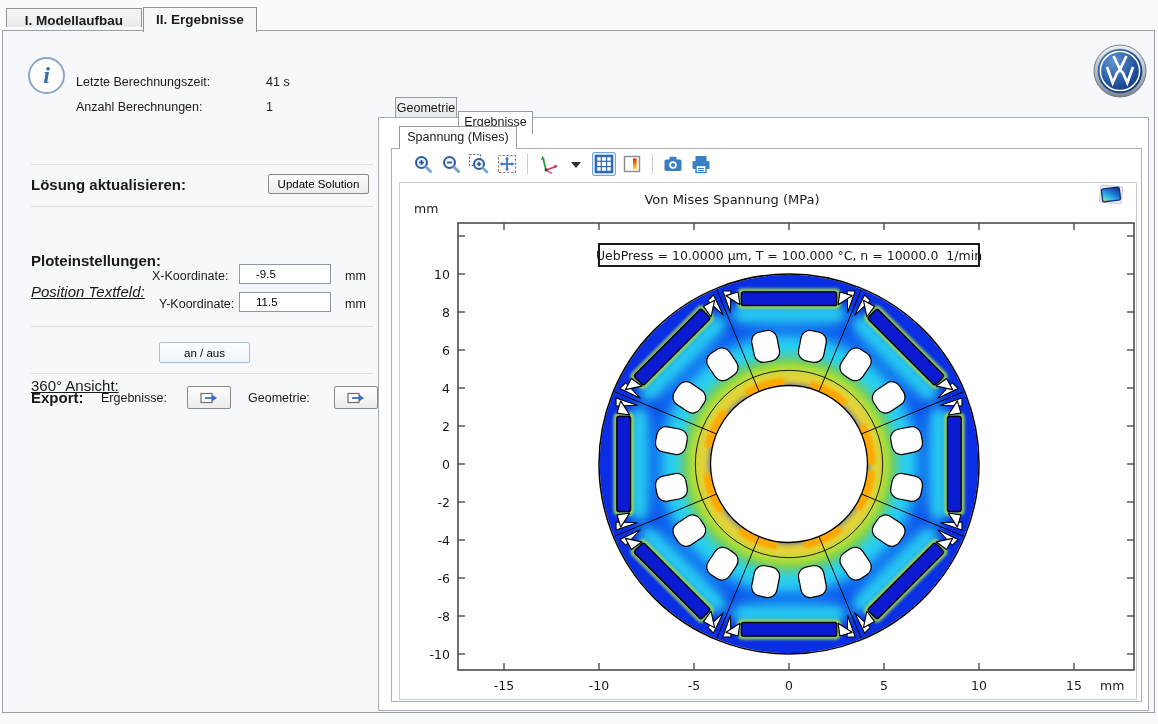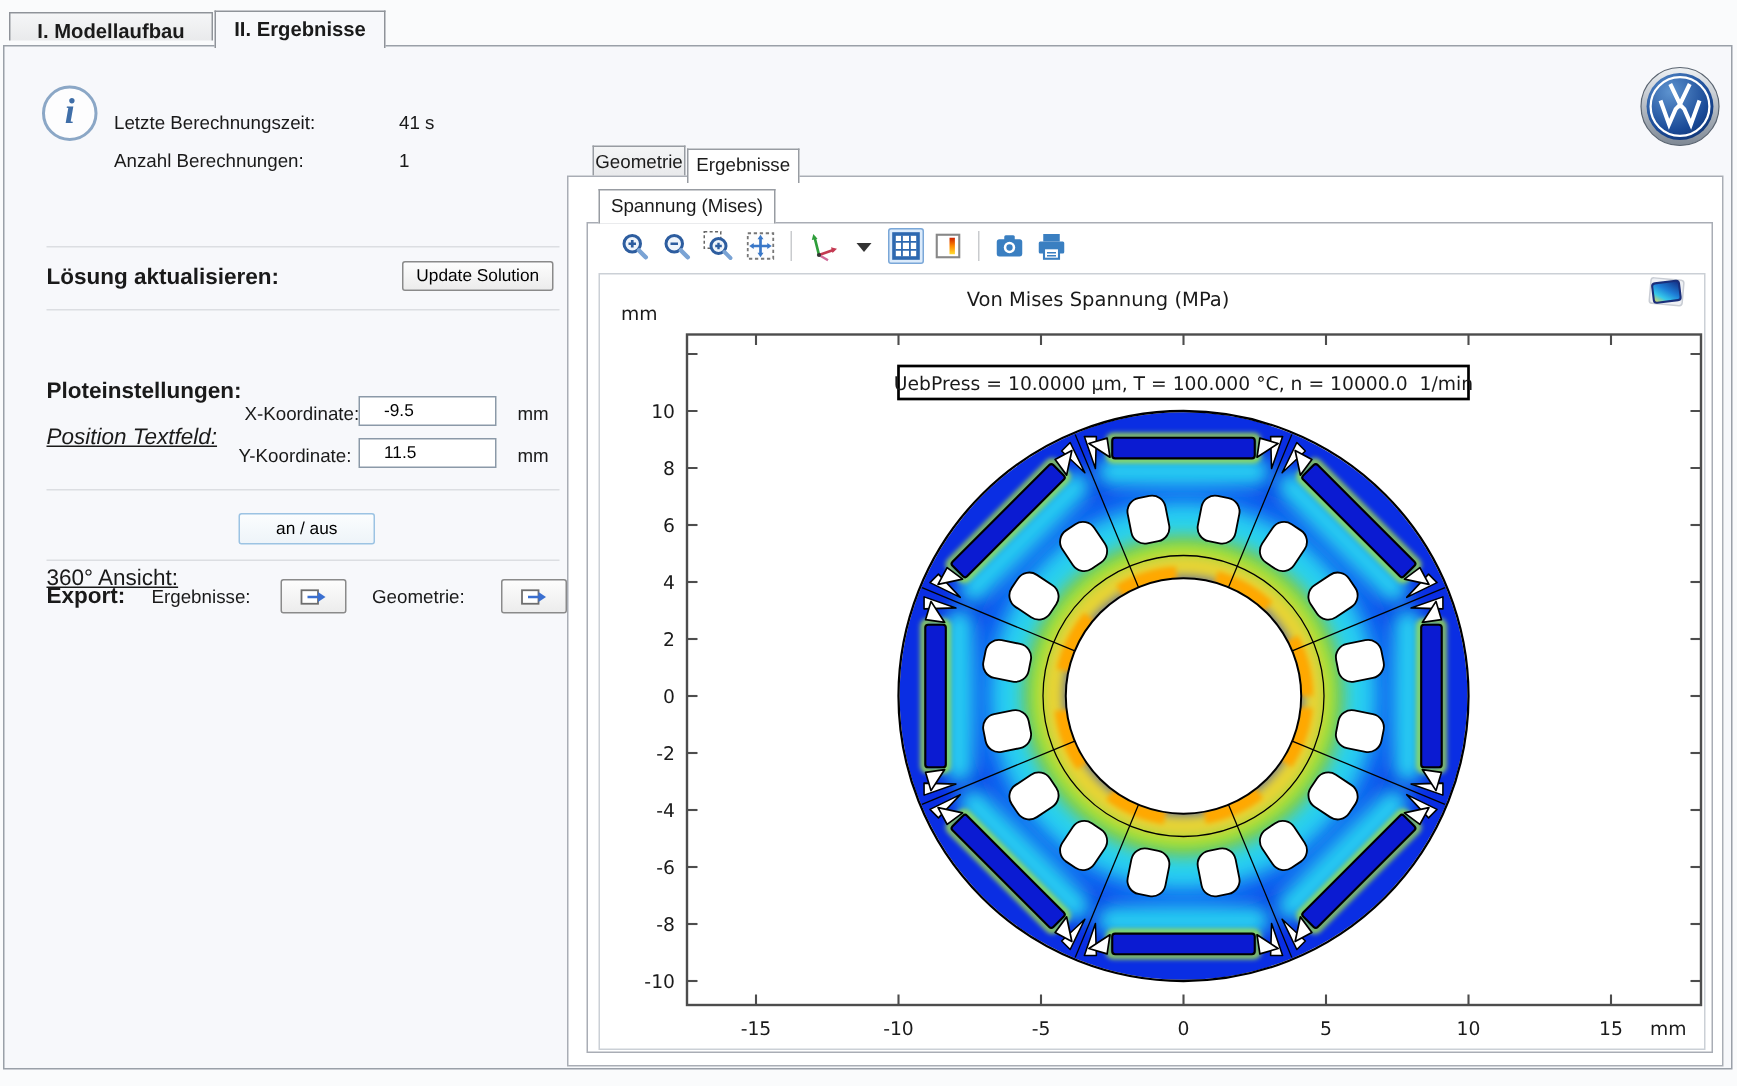--- a/index.html
+++ b/index.html
@@ -60,21 +60,21 @@
   <div class="sep" style="top:133px;"></div>
 
   <div class="h1" style="left:28px; top:145px;">Lösung aktualisieren:</div>
   <button class="btn" style="left:265px; top:143px; width:101px; height:20px;">Update Solution</button>
 
   <div class="sep" style="top:175px;"></div>
 
   <div class="h1" style="left:28px; top:191px;margin-top:30px;">Ploteinstellungen:</div>
 
   <div class="ul" style="left:28px; top:252px;font-style:italic;">Position Textfeld:</div>
-  <div class="lbl" style="left:160px; top:238px;">X-Koordinate:</div>
+  <div class="lbl" style="left:149px; top:238px;">X-Koordinate:</div>
   <input class="tin" style="left: 236px; top: 233px;" value="-9.5">
   <div class="lbl" style="left:342px; top:238px;">mm</div>
   <div class="lbl" style="left:156px; top:266px;">Y-Koordinate:</div>
   <input class="tin" style="left: 236px; top: 261px;" value="11.5">
   <div class="lbl" style="left:342px; top:266px;">mm</div>
 
   <div class="sep" style="top:295px;"></div>
 
   <div class="ul" style="left:28px; top:306px;margin-top:40px;">360° Ansicht:</div>
   <button class="btn blue" style="left:156px; top:311px; width:91px; height:21px;">an / aus</button>
@@ -112,21 +112,21 @@
       </radialGradient>
     </defs>
     <circle r="26" fill="url(#gSilver)" stroke="#5a6470" stroke-width="0.8"></circle>
     <circle r="22.3" fill="url(#gBlue)"></circle>
     <circle r="19.6" fill="none" stroke="#fff" stroke-width="1.5"></circle>
     <path d="M-6.5,-15 L0,-1.5 L6.5,-15" fill="none" stroke="#fff" stroke-width="2.7"></path>
     <path d="M-13,-4 L-7.3,11.8 L-2.9,1.8 L0,-1.2 L2.9,1.8 L7.3,11.8 L13,-4" fill="none" stroke="#fff" stroke-width="2.7"></path>
   </svg>
 
   <div class="grp-tab inactive" style="left:392px; top:66px; width:62px;">Geometrie</div>
-  <div class="grp-tab active" style="left:455px; top:68px; width:75px;">Ergebnisse</div>
+  <div class="grp-tab active" style="left:455px; top:80px; width:75px;">Ergebnisse</div>
   <div class="grp-box" style="left:375px; top:86px; width:771px; height:594px;"></div>
 
   <div class="grp-tab active" style="left:396px; top:95px; width:118px; z-index:4;">Spannung (Mises)</div>
   <div class="grp-box" style="left:388px; top:117px; width:751px; height:554px; z-index:3;"></div>
 
   <div class="toolbar" style="left:408px; top:121px; z-index:5;">
     <span class="tbtn">
       <svg width="22" height="22">
           <circle cx="9.5" cy="9.5" r="5.5" fill="#eef4fb" stroke="#2d5d9f" stroke-width="2"></circle>
       <line x1="7" y1="9.5" x2="12" y2="9.5" stroke="#2d5d9f" stroke-width="1.8"></line>

